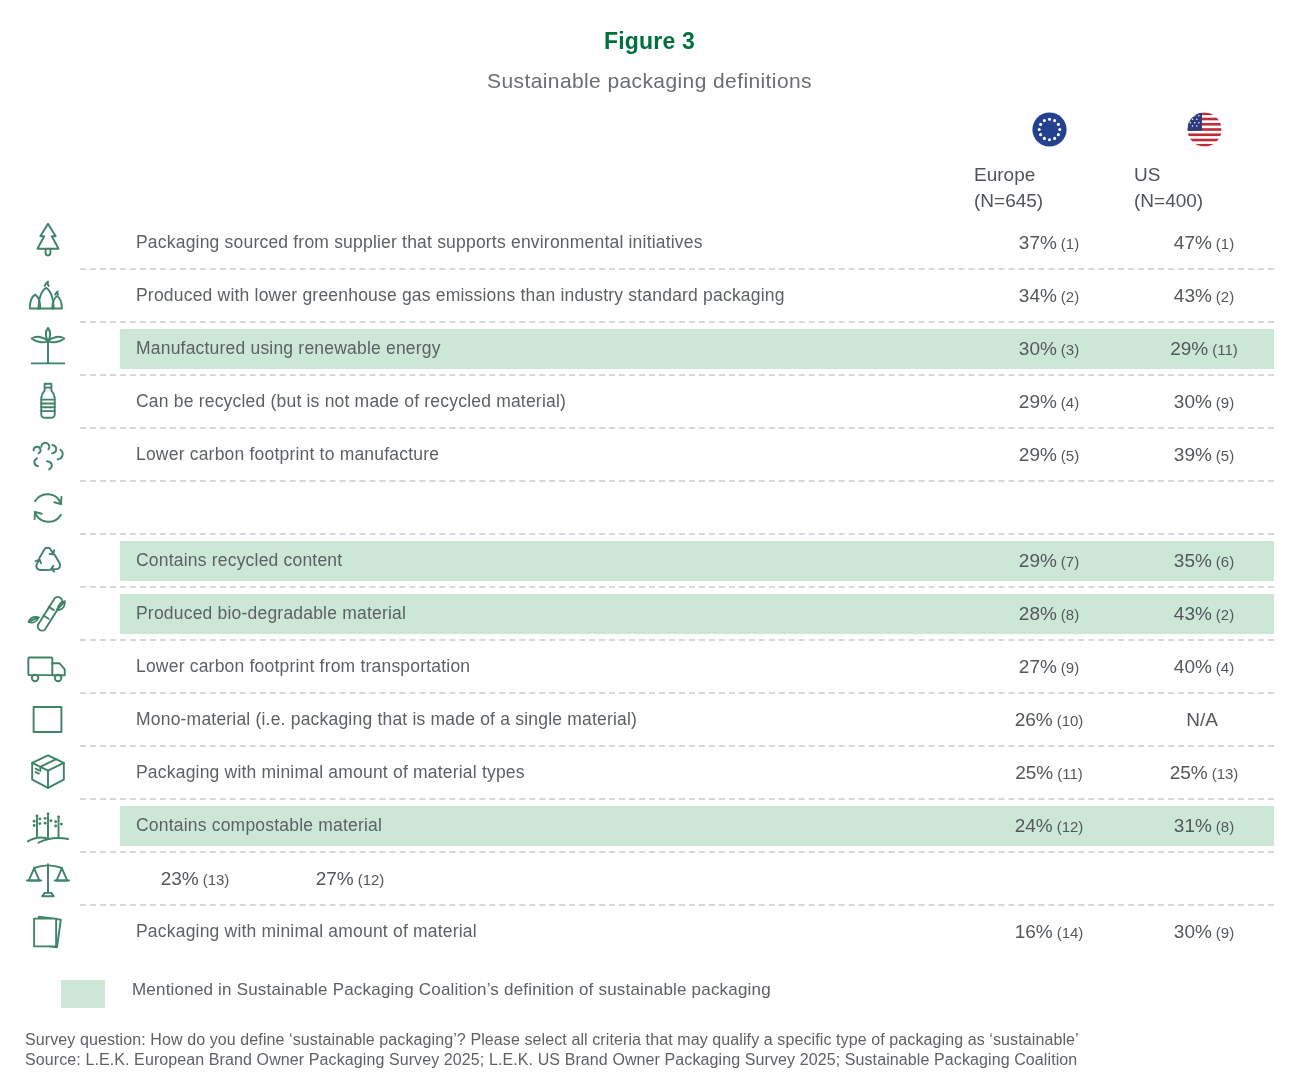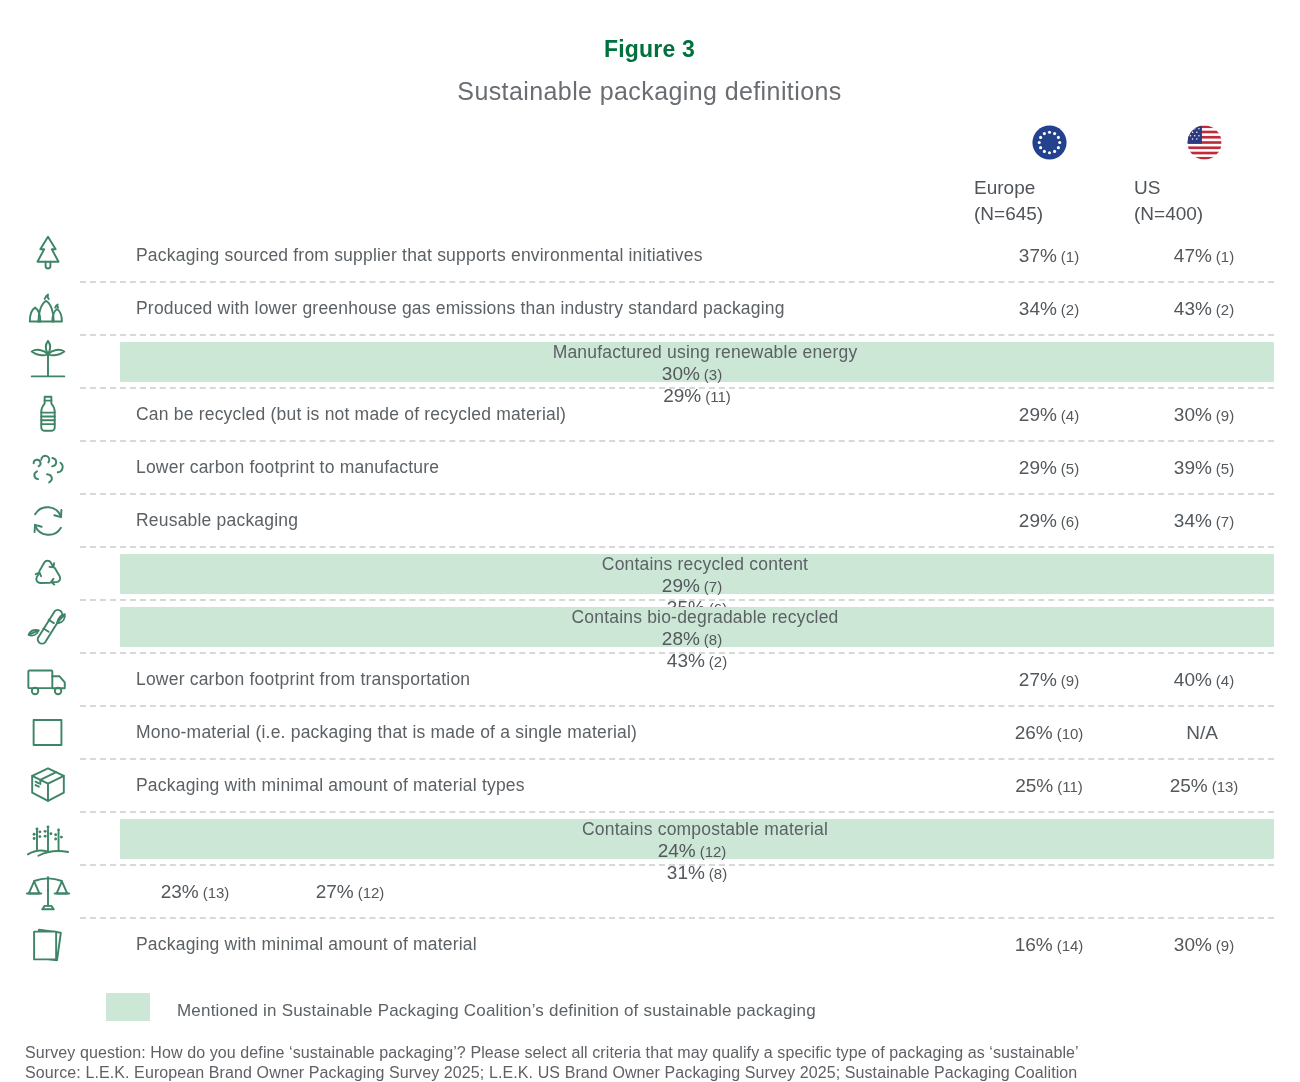--- a/index.html
+++ b/index.html
@@ -6,46 +6,46 @@
     --green-accent:#00713D;
     --icon-green:#3E8466;
     --hl:#CDE7D7;
     --text:#5B6165;
     --value:#53585C;
     --dash:#C9CDCB;
   }
   *{box-sizing:border-box;margin:0;padding:0;}
   html,body{background:#fff;}
   body{width:1300px;height:1082px;font-family:"Liberation Sans",sans-serif;overflow:hidden;}
-  .page{width:1300px;height:1062px;padding:28px 26px 0 25px;}
+  .page{width:1300px;height:1062px;padding:20px 26px 0 25px;}
   .fig-label{margin-top:8px;text-align:center;font-size:23px;font-weight:bold;color:var(--green-accent);letter-spacing:.2px;}
-  .fig-title{margin-top:14px;text-align:center;font-size:25px;color:#6A6E72;letter-spacing:.4px;}
+  .fig-title{margin-top:14px;text-align:center;font-size:21px;color:#6A6E72;letter-spacing:.4px;}
 
   .hdr{display:flex;align-items:flex-end;margin-top:16px;}
   .hdr .spacer{flex:1;}
   .colcell{width:150px;margin-right:10px;text-align:left;flex:none;}
   .colcell.us{width:140px;margin-right:0;}
   .flagwrap{display:flex;justify-content:center;margin-bottom:12px;}
   .flag{width:41px;height:41px;display:block;}
   .hdr-name,.hdr-n{font-size:19px;line-height:26px;color:#4E5459;}
 
   .rows{margin-top:2px;}
   .row{display:flex;align-items:center;height:53px;position:relative;gap:40px;}
   .row:not(:last-child)::after{content:"";position:absolute;left:55px;right:0;bottom:-1px;border-bottom:2px dashed var(--dash);opacity:.75;}
   .icon-cell{width:55px;flex:none;display:flex;align-items:center;justify-content:flex-start;}
   .ic{width:46px;height:46px;stroke:var(--icon-green);fill:none;stroke-width:2;stroke-linecap:round;stroke-linejoin:round;}
   .band{flex:1;height:40px;display:flex;align-items:center;border-radius:1px;}
-  .row.hl .band{background:var(--hl);flex-direction:column;}
+  .row.hl .band{background:var(--hl);}
   .label{flex:1;padding-left:16px;font-size:17.5px;color:var(--text);letter-spacing:.2px;}
   .val{width:150px;margin-right:10px;text-align:center;flex:none;color:var(--value);white-space:nowrap;}
   .val.us{width:140px;margin-right:0;}
   .pct{font-size:19px;}
   .rank{font-size:15px;margin-left:4px;}
 
-  .legend{display:flex;align-items:flex-end;margin-top:22px;margin-left:81px;}
+  .legend{display:flex;align-items:flex-start;margin-top:22px;margin-left:36px;}
   .swatch{width:44px;height:28px;background:var(--hl);flex:none;}
   .legend-text{margin-left:27px;font-size:17px;color:var(--text);letter-spacing:.2px;}
 
   .footer{margin-top:22px;color:#5E6266;font-size:16px;line-height:20px;}
   .footer div{letter-spacing:.1px;}
 </style>
 </head>
 <body>
 
 <div class="page">
@@ -202,25 +202,20 @@
 
     <div class="row">
       <div class="icon-cell">
         <svg class="ic" viewBox="0 0 48 48">
             <path d="M10.5 17A15 15 0 0 1 37.5 19.5"></path>
             <path d="M38 12.5l-.4 7.5-7-2"></path>
             <path d="M37.5 31A15 15 0 0 1 10.5 28.5"></path>
             <path d="M10 35.5l.4-7.5 7 2"></path>
           </svg>
       </div>
-      <div class="band">
-        <div class="label">Reusable packaging</div>
-        <div class="val"><span class="pct">29%</span><span class="rank">(6)</span></div>
-        <div class="val us"><span class="pct">34%</span><span class="rank">(7)</span></div>
-      </div>
     </div>
 
     <div class="row hl">
       <div class="icon-cell">
         <svg class="ic" viewBox="0 0 48 48">
           <g id="rseg">
               <path d="M15 21l5-8.7a4 4 0 0 1 7 0l2.7 4.7"></path>
               <path d="M25.6 16.6l4.1.4.6-4.2"></path>
             </g>
           <use href="#rseg" transform="rotate(120 24 24)"></use>
@@ -239,21 +234,21 @@
         <svg class="ic" viewBox="0 0 48 48">
             <path d="M31 7.5a4.5 4.5 0 0 1 6.4 6.4L21 40a4.5 4.5 0 0 1-6.4-6.4z"></path>
             <path d="M24.7 16.5l5.4 3.4M19.3 25.5l5.4 3.4"></path>
             <path d="M14.5 27.5c-5-1-9 .6-10.8 4.8 4.4 1.6 8.4-.2 10.2-4"></path>
             <path d="M5.5 31.5l7.5-3.5"></path>
             <path d="M33.5 20c.8-5 3.4-8.3 8-9.3.7 4.6-2 8.2-6.6 9.2"></path>
             <path d="M40 12.5l-5.8 6"></path>
           </svg>
       </div>
       <div class="band">
-        <div class="label">Contains bio-degradable recycled</div>
+        <div class="label">Produced bio-degradable material</div>
         <div class="val"><span class="pct">28%</span><span class="rank">(8)</span></div>
         <div class="val us"><span class="pct">43%</span><span class="rank">(2)</span></div>
       </div>
     </div>
 
     <div class="row">
       <div class="icon-cell">
         <svg class="ic" viewBox="0 0 48 48">
             <rect x="3.5" y="14" width="25" height="18.5" rx="1"></rect>
             <path d="M28.5 20h7.3l5.7 6.6v6h-13"></path>

